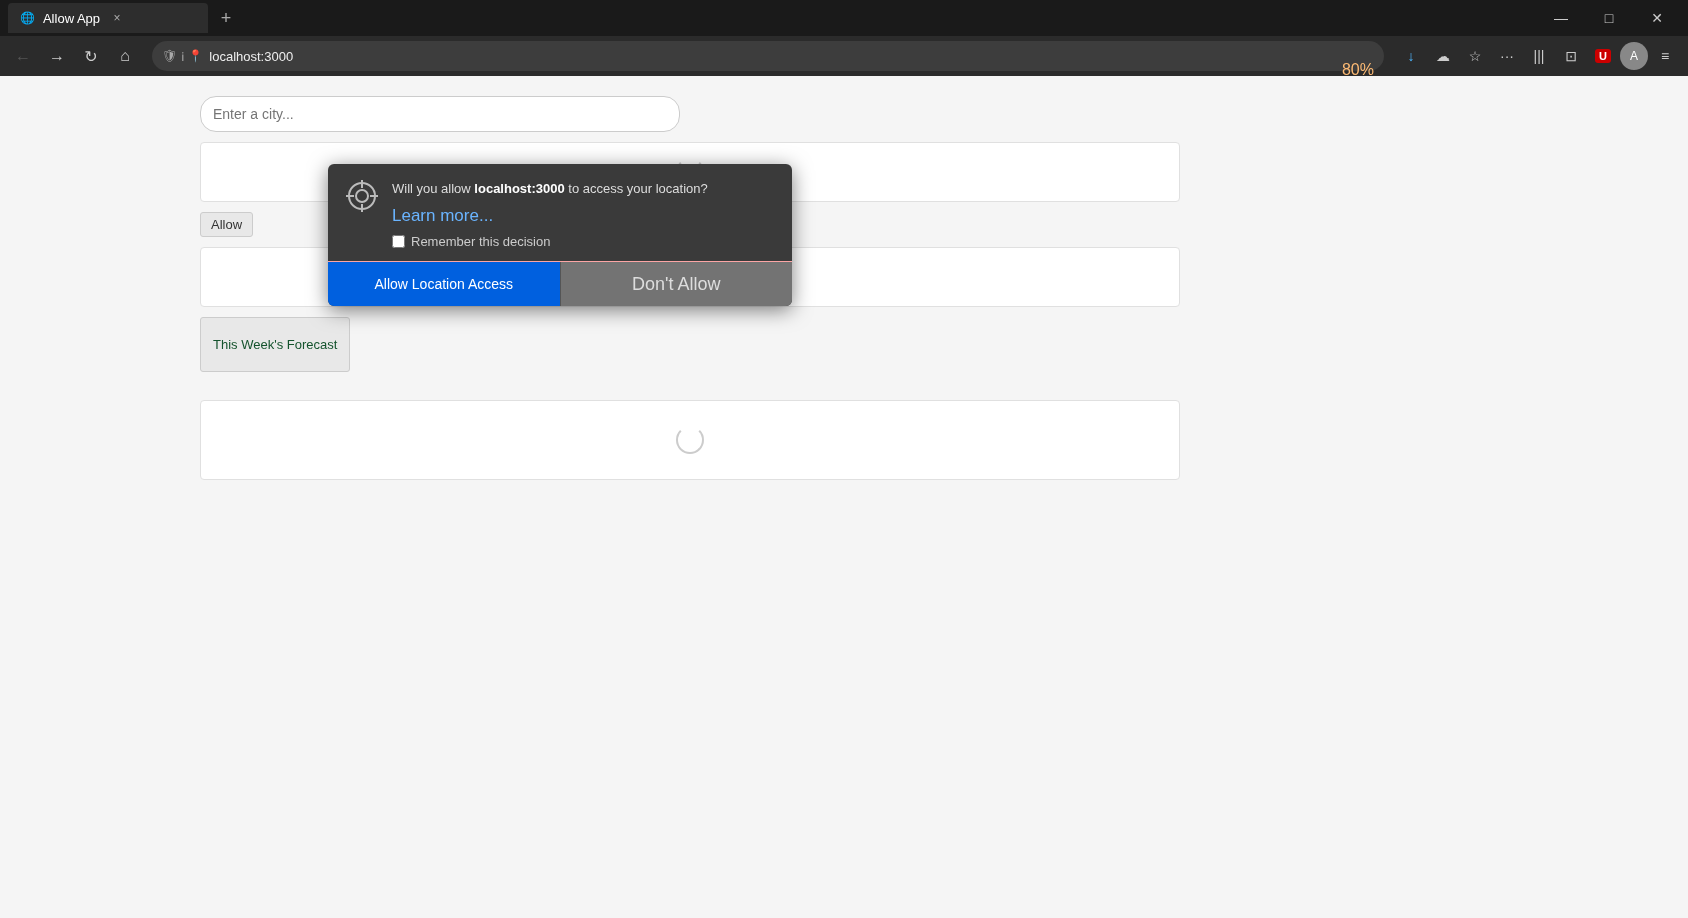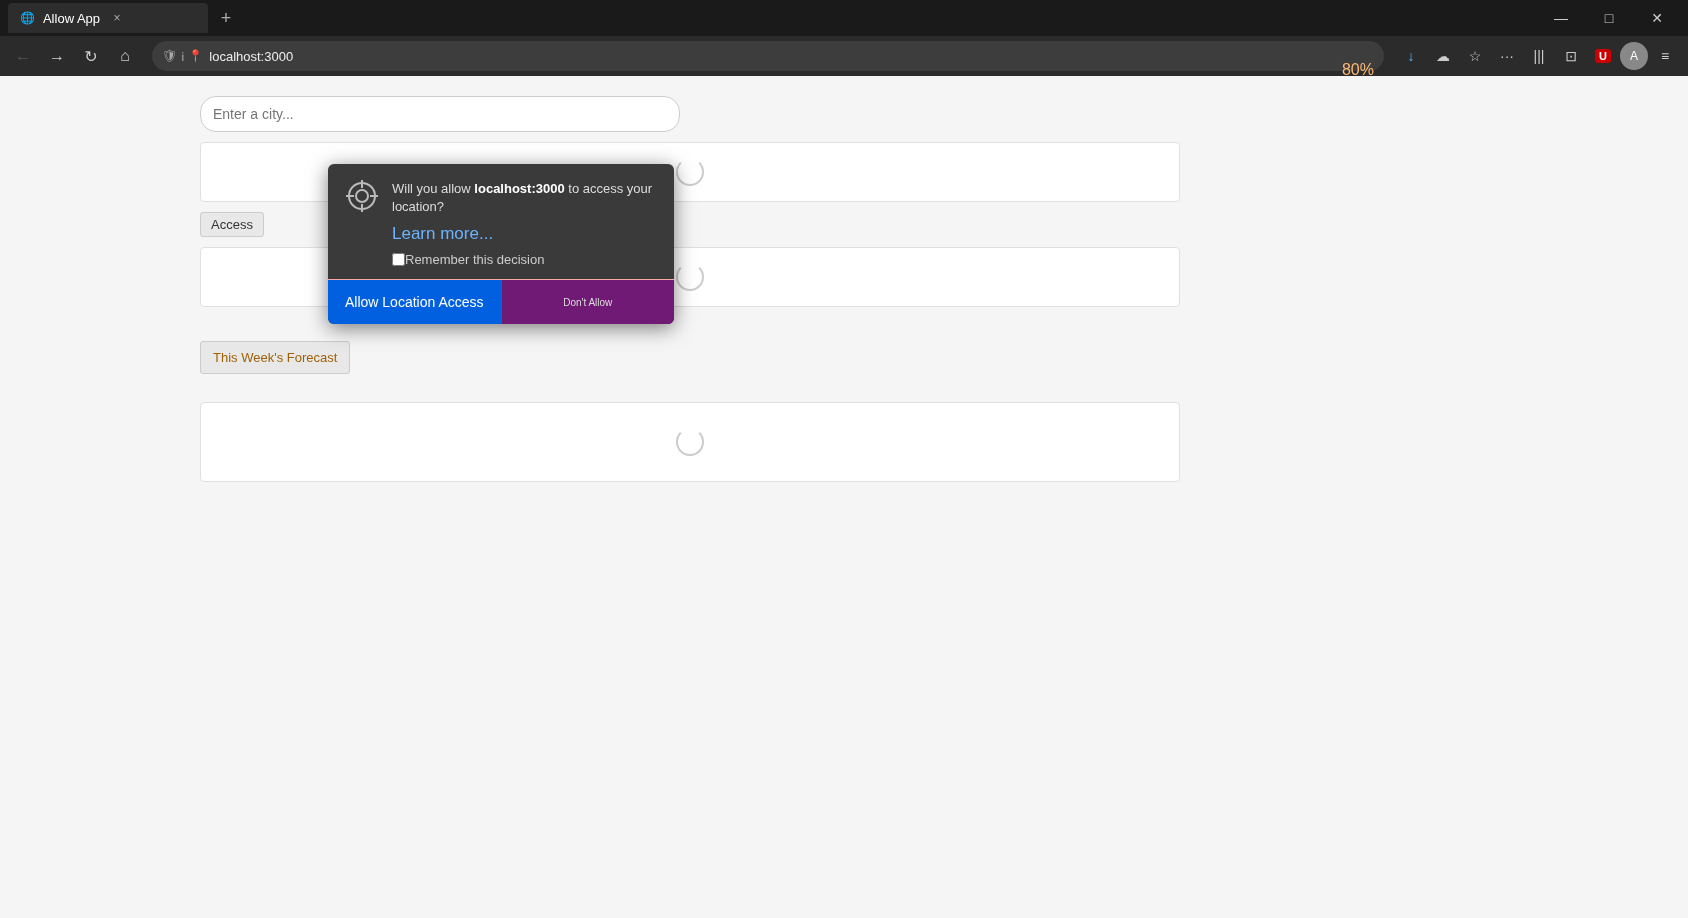--- a/index.html
+++ b/index.html
@@ -202,47 +202,46 @@
       background: #e8e8e8;
       border: 1px solid #ccc;
       border-radius: 3px;
       font-size: 13px;
       color: #333;
       margin-bottom: 10px;
       cursor: pointer;
     }
     .week-forecast-btn {
       display: inline-block;
-      padding: 8px 12px;
+      padding: 19px 12px;
       background: #e8e8e8;
       border: 1px solid #ccc;
       border-radius: 3px;
       font-size: 13px;
-      color: #a16207;
+      color: #14532d;
       margin-bottom: 16px;
       cursor: pointer;
-      margin-top: 24px;
     }
     .forecast-loading-row {
       display: flex;
       align-items: center;
       justify-content: center;
       width: 980px;
       height: 80px;
       background: #fff;
       border: 1px solid #e0e0e0;
       border-radius: 4px;
     }
 
     
     .location-popup {
       position: absolute;
       top: 88px;
       left: 328px;
-      width: 346px;
+      width: 464px;
       background: #3a3a3a;
       border-radius: 6px;
       box-shadow: 0 4px 20px rgba(0,0,0,0.5);
       z-index: 100;
       overflow: hidden;
     }
     .popup-body {
       padding: 16px 16px 12px 16px;
       display: flex;
       gap: 12px;
@@ -272,20 +271,21 @@
     }
     .popup-learn-more {
       color: #6ab4ff;
       font-size: 17px;
       cursor: pointer;
       text-decoration: none;
     }
     .popup-remember {
       display: flex;
       align-items: center;
+      gap: 6px;
       font-size: 13px;
       color: #ccc;
       margin-top: 8px;
     }
     .popup-remember input[type="checkbox"] {
       width: 13px;
       height: 13px;
       cursor: pointer;
     }
     .popup-buttons {
@@ -298,25 +298,25 @@
       background: #0060df;
       color: #fff;
       border: none;
       font-size: 14px;
       cursor: pointer;
       font-weight: 500;
     }
     .popup-deny-btn {
       flex: 1;
       height: 44px;
-      background: #701a75;
+      background: #737373;
       color: #ddd;
       border: none;
       border-left: 1px solid #555;
-      font-size: 10px;
+      font-size: 18px;
       cursor: pointer;
     }
   </style>
 </head>
 <body>
 
 <div class="title-bar">
   <div class="tab-area">
     <div class="tab">
       <span style="color:#aaa; font-size:12px;">🌐</span>
@@ -392,21 +392,21 @@
   <div class="web-page">
     <div class="city-input-wrapper">
       <input class="city-input" type="text" placeholder="Enter a city..." style="">
     </div>
 
     <div class="loading-row">
       <div class="spinner"></div>
     </div>
 
     <div class="today-btn">
-      <span>Access</span>
+      <span>Allow</span>
     </div>
 
     <div class="loading-row">
       <div class="spinner"></div>
     </div>
 
     <div style="margin-bottom: 12px;">
       <div class="week-forecast-btn">
         <span>This Week's Forecast</span>
       </div>

